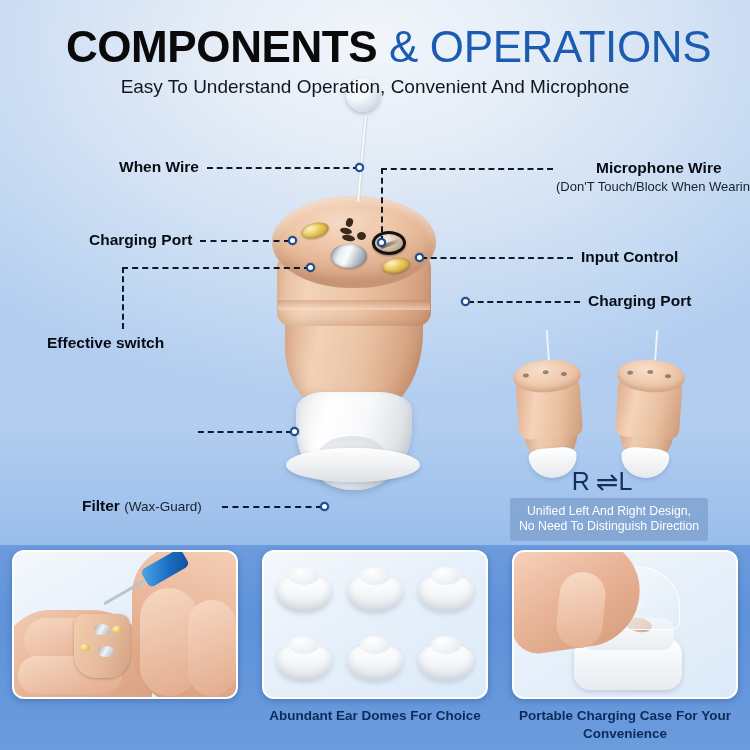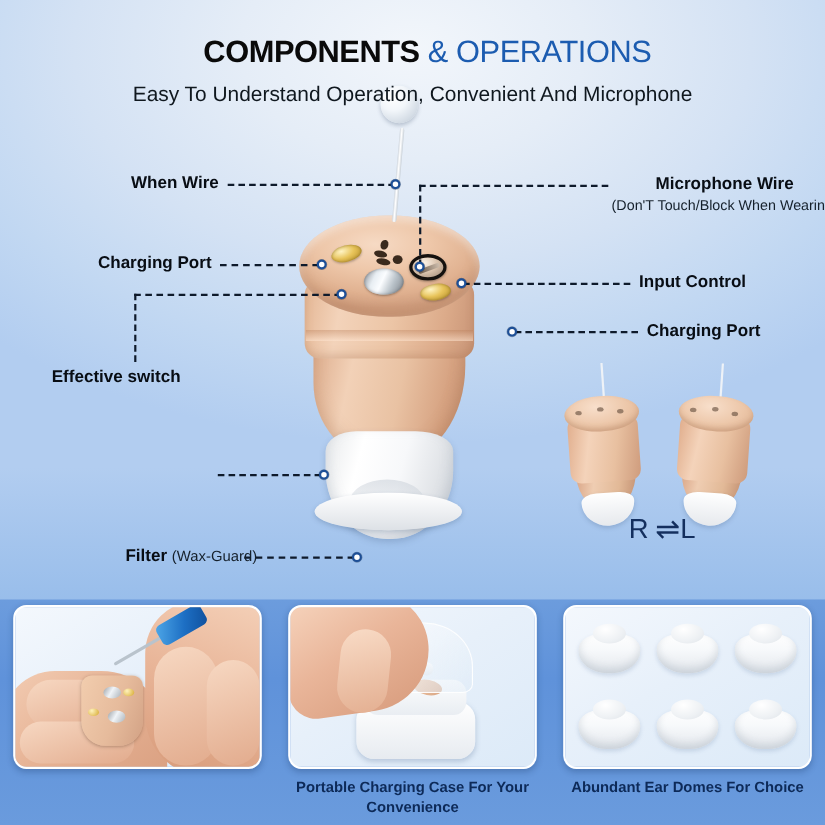--- a/index.html
+++ b/index.html
@@ -17,21 +17,21 @@
       radial-gradient(ellipse 560px 360px at 50% 8%, #f2f6fb 0%, #e5edf7 28%, #d4e2f4 55%, #c2d8f2 78%, #b2cdf0 100%),
       linear-gradient(160deg,#eef3fa 0%,#d7e4f5 40%,#bcd4f1 75%,#a9c8ee 100%);
   }
   .diagram-area:after{
     content:"";position:absolute;left:0;right:0;bottom:0;height:120px;
     background:linear-gradient(to bottom,rgba(150,190,235,0) 0%,rgba(132,177,230,.55) 100%);
   }
 
   
   .header{position:absolute;left:0;top:24px;width:750px;text-align:center;z-index:6;}
-  .title{font-size:28px;line-height:46px;letter-spacing:-.4px;white-space:nowrap;margin-left:27px;}
+  .title{font-size:44px;line-height:46px;letter-spacing:-.4px;white-space:nowrap;margin-left:27px;}
   .title .t-black{font-weight:bold;color:#0a0a0a;}
   .title .t-blue{font-weight:normal;color:#1c5cb0;}
   .subtitle{margin-top:6px;font-size:19px;color:#10181f;font-weight:normal;}
 
   
   .lbl{position:absolute;z-index:7;color:#080d14;font-weight:bold;font-size:15.5px;white-space:nowrap;}
   .lbl .sub{font-weight:normal;font-size:13.5px;color:#15202b;}
   .lbl .sub2{display:block;font-weight:normal;font-size:13px;color:#15202b;text-align:center;margin-top:2px;}
 
   .dash-h{position:absolute;height:0;border-top:2px dashed #0e1a2b;z-index:5;}
@@ -264,21 +264,21 @@
     <div class="lbl" style="left:47px;top:334px;">
       <span>Effective switch</span>
     </div>
     <div class="dash-v" style="left:122px;top:267px;height:62px;"></div>
     <div class="dash-h" style="left:122px;top:267px;width:188px;"></div>
     <div class="node" style="left:306px;top:263px;"></div>
 
     <div class="dash-h" style="left:198px;top:431px;width:94px;"></div>
     <div class="node" style="left:290px;top:427px;"></div>
 
-    <div class="lbl" style="left:82px;top:497px;margin-left:32px;">
+    <div class="lbl" style="left:82px;top:497px;">
       <span>Filter</span>
       <span class="sub">(Wax-Guard)</span>
     </div>
     <div class="dash-h" style="left:222px;top:506px;width:100px;"></div>
     <div class="node" style="left:320px;top:502px;"></div>
 
     <div class="lbl" style="left:556px;top:159px;text-align:center;">
       <span>Microphone Wire</span>
       <span class="sub2">(Don'T Touch/Block When Wearing)</span>
     </div>
@@ -319,20 +319,24 @@
           <div class="mini-dot" style="left:10px;top:12px;"></div>
           <div class="mini-dot" style="left:30px;top:10px;"></div>
           <div class="mini-dot" style="left:48px;top:13px;"></div>
         </div>
       </div>
 
       <div class="rl-row">
         <span>R</span><span class="rl-arrow">⇌</span><span>L</span>
       </div>
 
+      <div class="rl-note">
+        <div>Unified Left And Right Design,</div>
+        <div>No Need To Distinguish Direction</div>
+      </div>
     </div>
   </div>
 
   <div class="bottom">
     <div class="cards">
 
       <div class="card-wrap">
         <div class="card">
           <div class="hand-a"></div>
           <div class="finger f1"></div>
@@ -346,61 +350,61 @@
           <div class="hand-b"></div>
           <div class="finger f3"></div>
           <div class="finger f4"></div>
           <div class="tool-shaft"></div>
           <div class="tool-grip"></div>
         </div>
       </div>
 
       <div class="card-wrap">
         <div class="card">
+          <div class="domes-grid">
+            <div class="dome-s">
+                <div class="skirt"></div>
+                <div class="cap-t"></div>
+              </div>
+            <div class="dome-s">
+                <div class="skirt"></div>
+                <div class="cap-t"></div>
+              </div>
+            <div class="dome-s">
+                <div class="skirt"></div>
+                <div class="cap-t"></div>
+              </div>
+            <div class="dome-s">
+                <div class="skirt"></div>
+                <div class="cap-t"></div>
+              </div>
+            <div class="dome-s">
+                <div class="skirt"></div>
+                <div class="cap-t"></div>
+              </div>
+            <div class="dome-s">
+                <div class="skirt"></div>
+                <div class="cap-t"></div>
+              </div>
+          </div>
+        </div>
+        <div class="cap">Abundant Ear Domes For Choice</div>
+      </div>
+
+      <div class="card-wrap">
+        <div class="card">
           <div class="case-base"></div>
           <div class="case-mid"></div>
           <div class="case-plug cp1"></div>
           <div class="case-plug cp2"></div>
           <div class="case-ha c-h1"></div>
           <div class="case-ha c-h2"></div>
           <div class="case-lid"></div>
           <div class="hand-c"></div>
           <div class="thumb-c"></div>
         </div>
         <div class="cap">Portable Charging Case For Your Convenience</div>
       </div>
 
-      <div class="card-wrap">
-        <div class="card">
-          <div class="domes-grid">
-            <div class="dome-s">
-                <div class="skirt"></div>
-                <div class="cap-t"></div>
-              </div>
-            <div class="dome-s">
-                <div class="skirt"></div>
-                <div class="cap-t"></div>
-              </div>
-            <div class="dome-s">
-                <div class="skirt"></div>
-                <div class="cap-t"></div>
-              </div>
-            <div class="dome-s">
-                <div class="skirt"></div>
-                <div class="cap-t"></div>
-              </div>
-            <div class="dome-s">
-                <div class="skirt"></div>
-                <div class="cap-t"></div>
-              </div>
-            <div class="dome-s">
-                <div class="skirt"></div>
-                <div class="cap-t"></div>
-              </div>
-          </div>
-        </div>
-        <div class="cap">Abundant Ear Domes For Choice</div>
-      </div>
-
     </div>
   </div>
 
 </div>
 
 </body></html>

